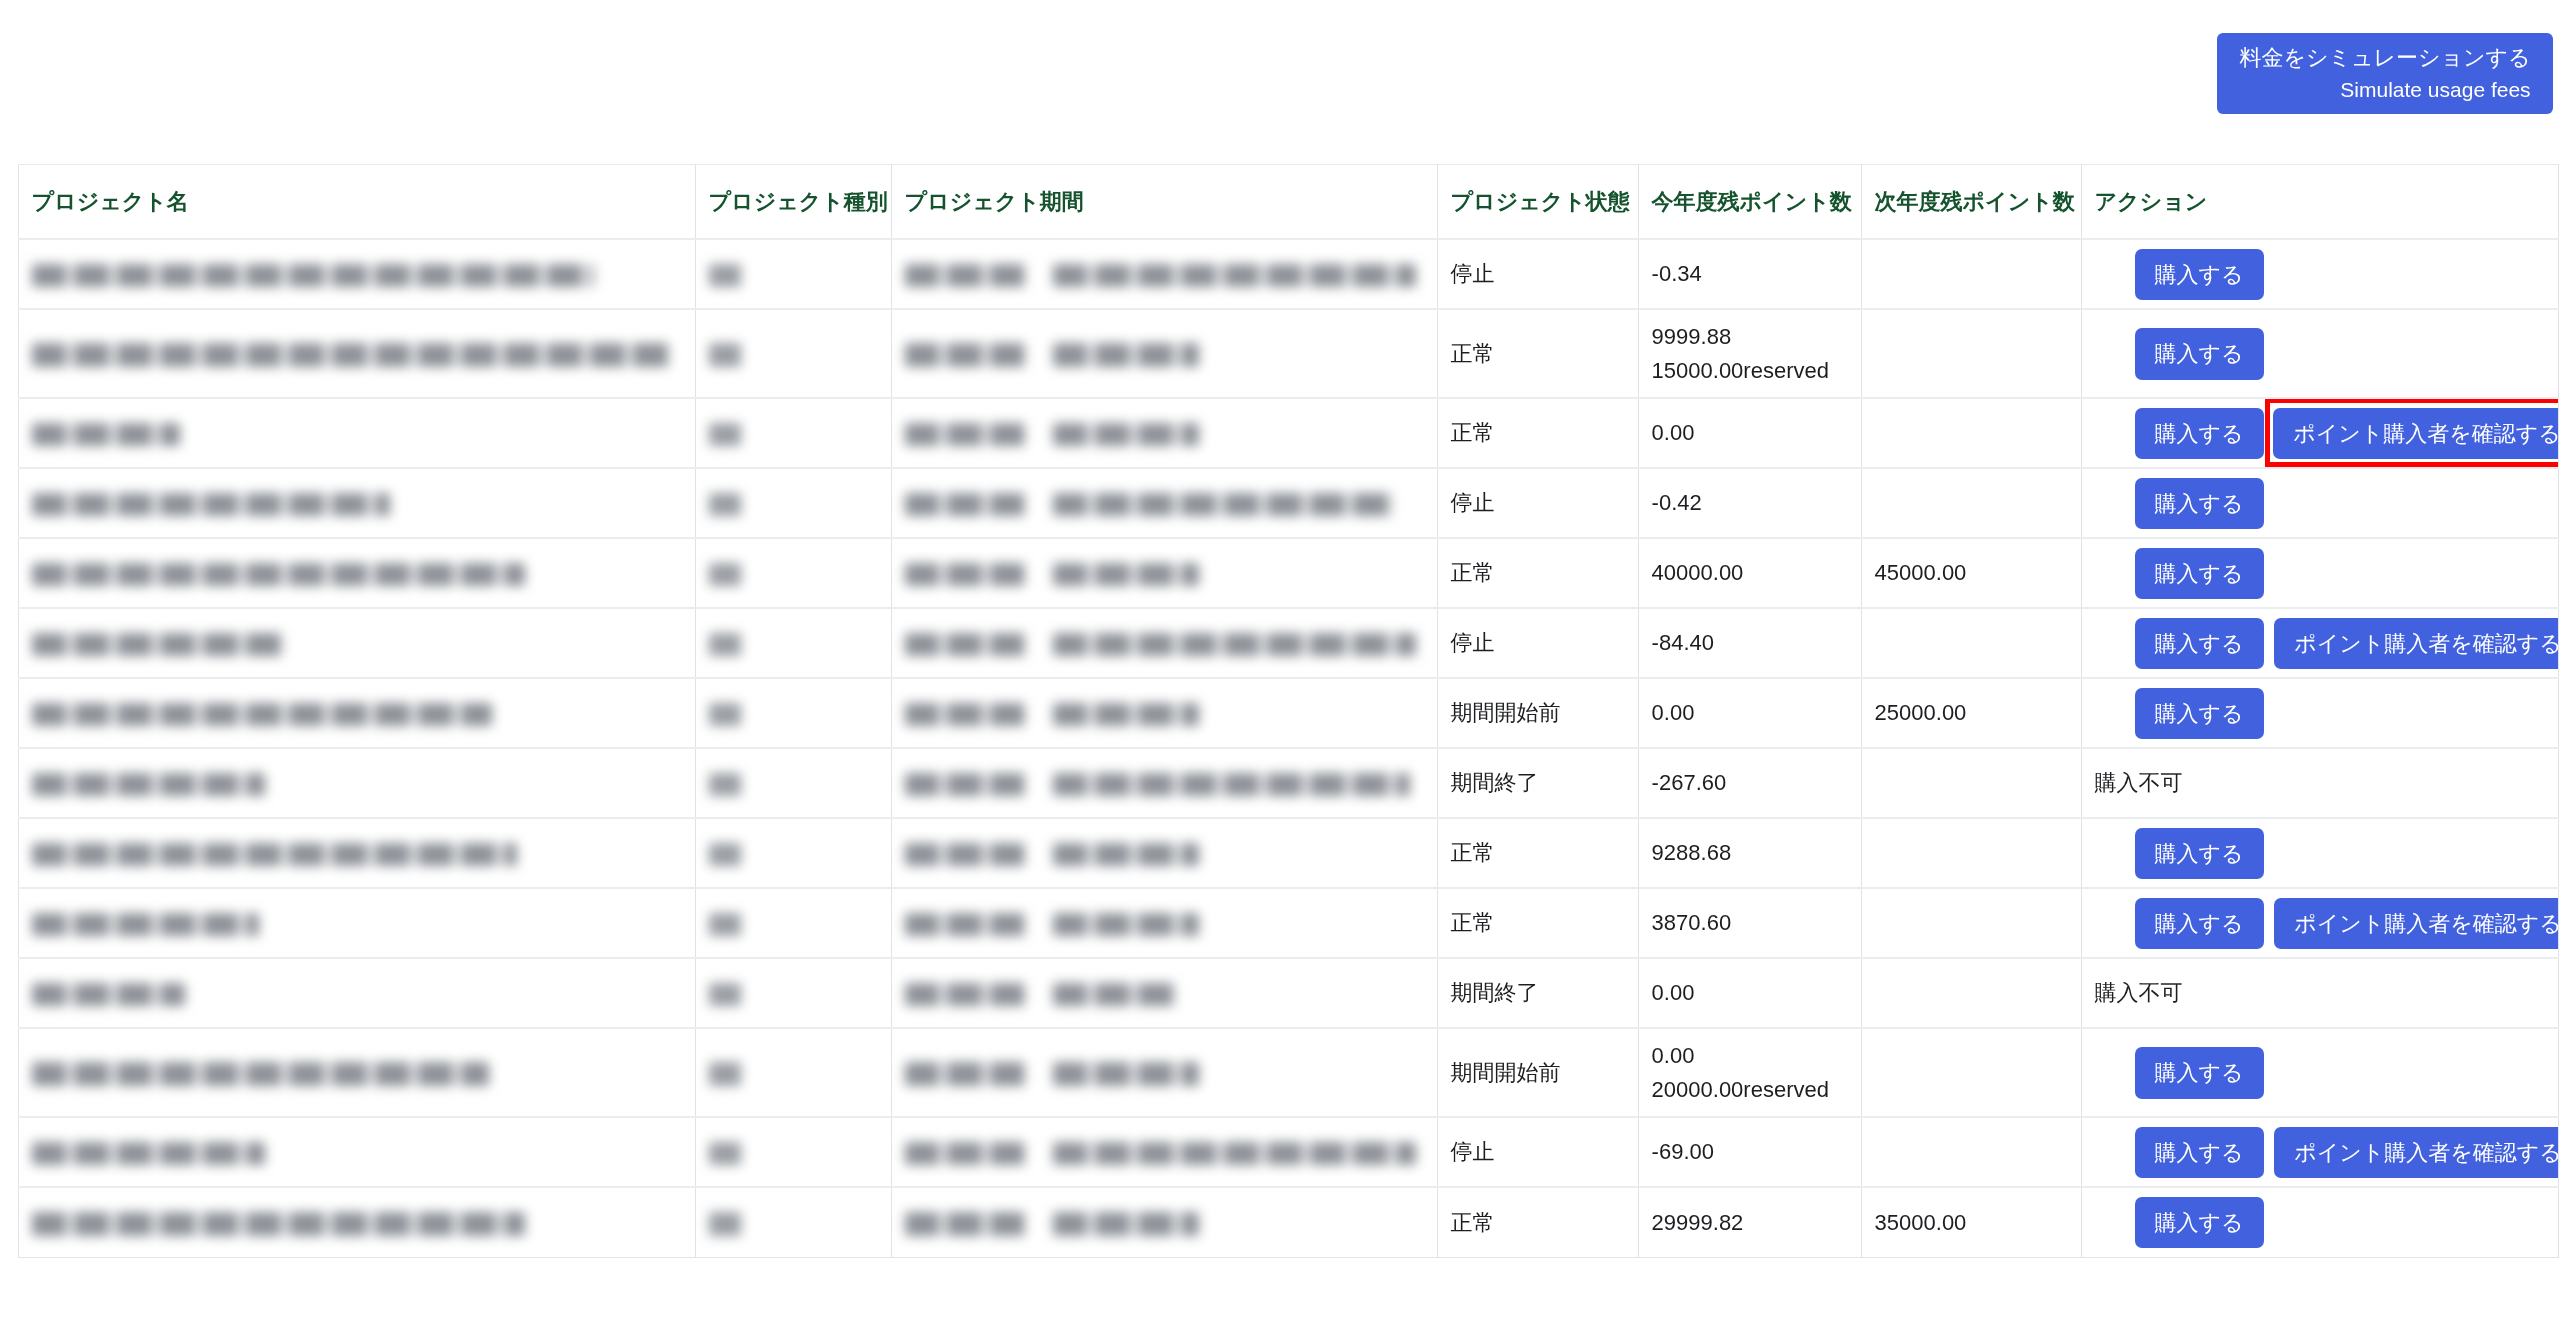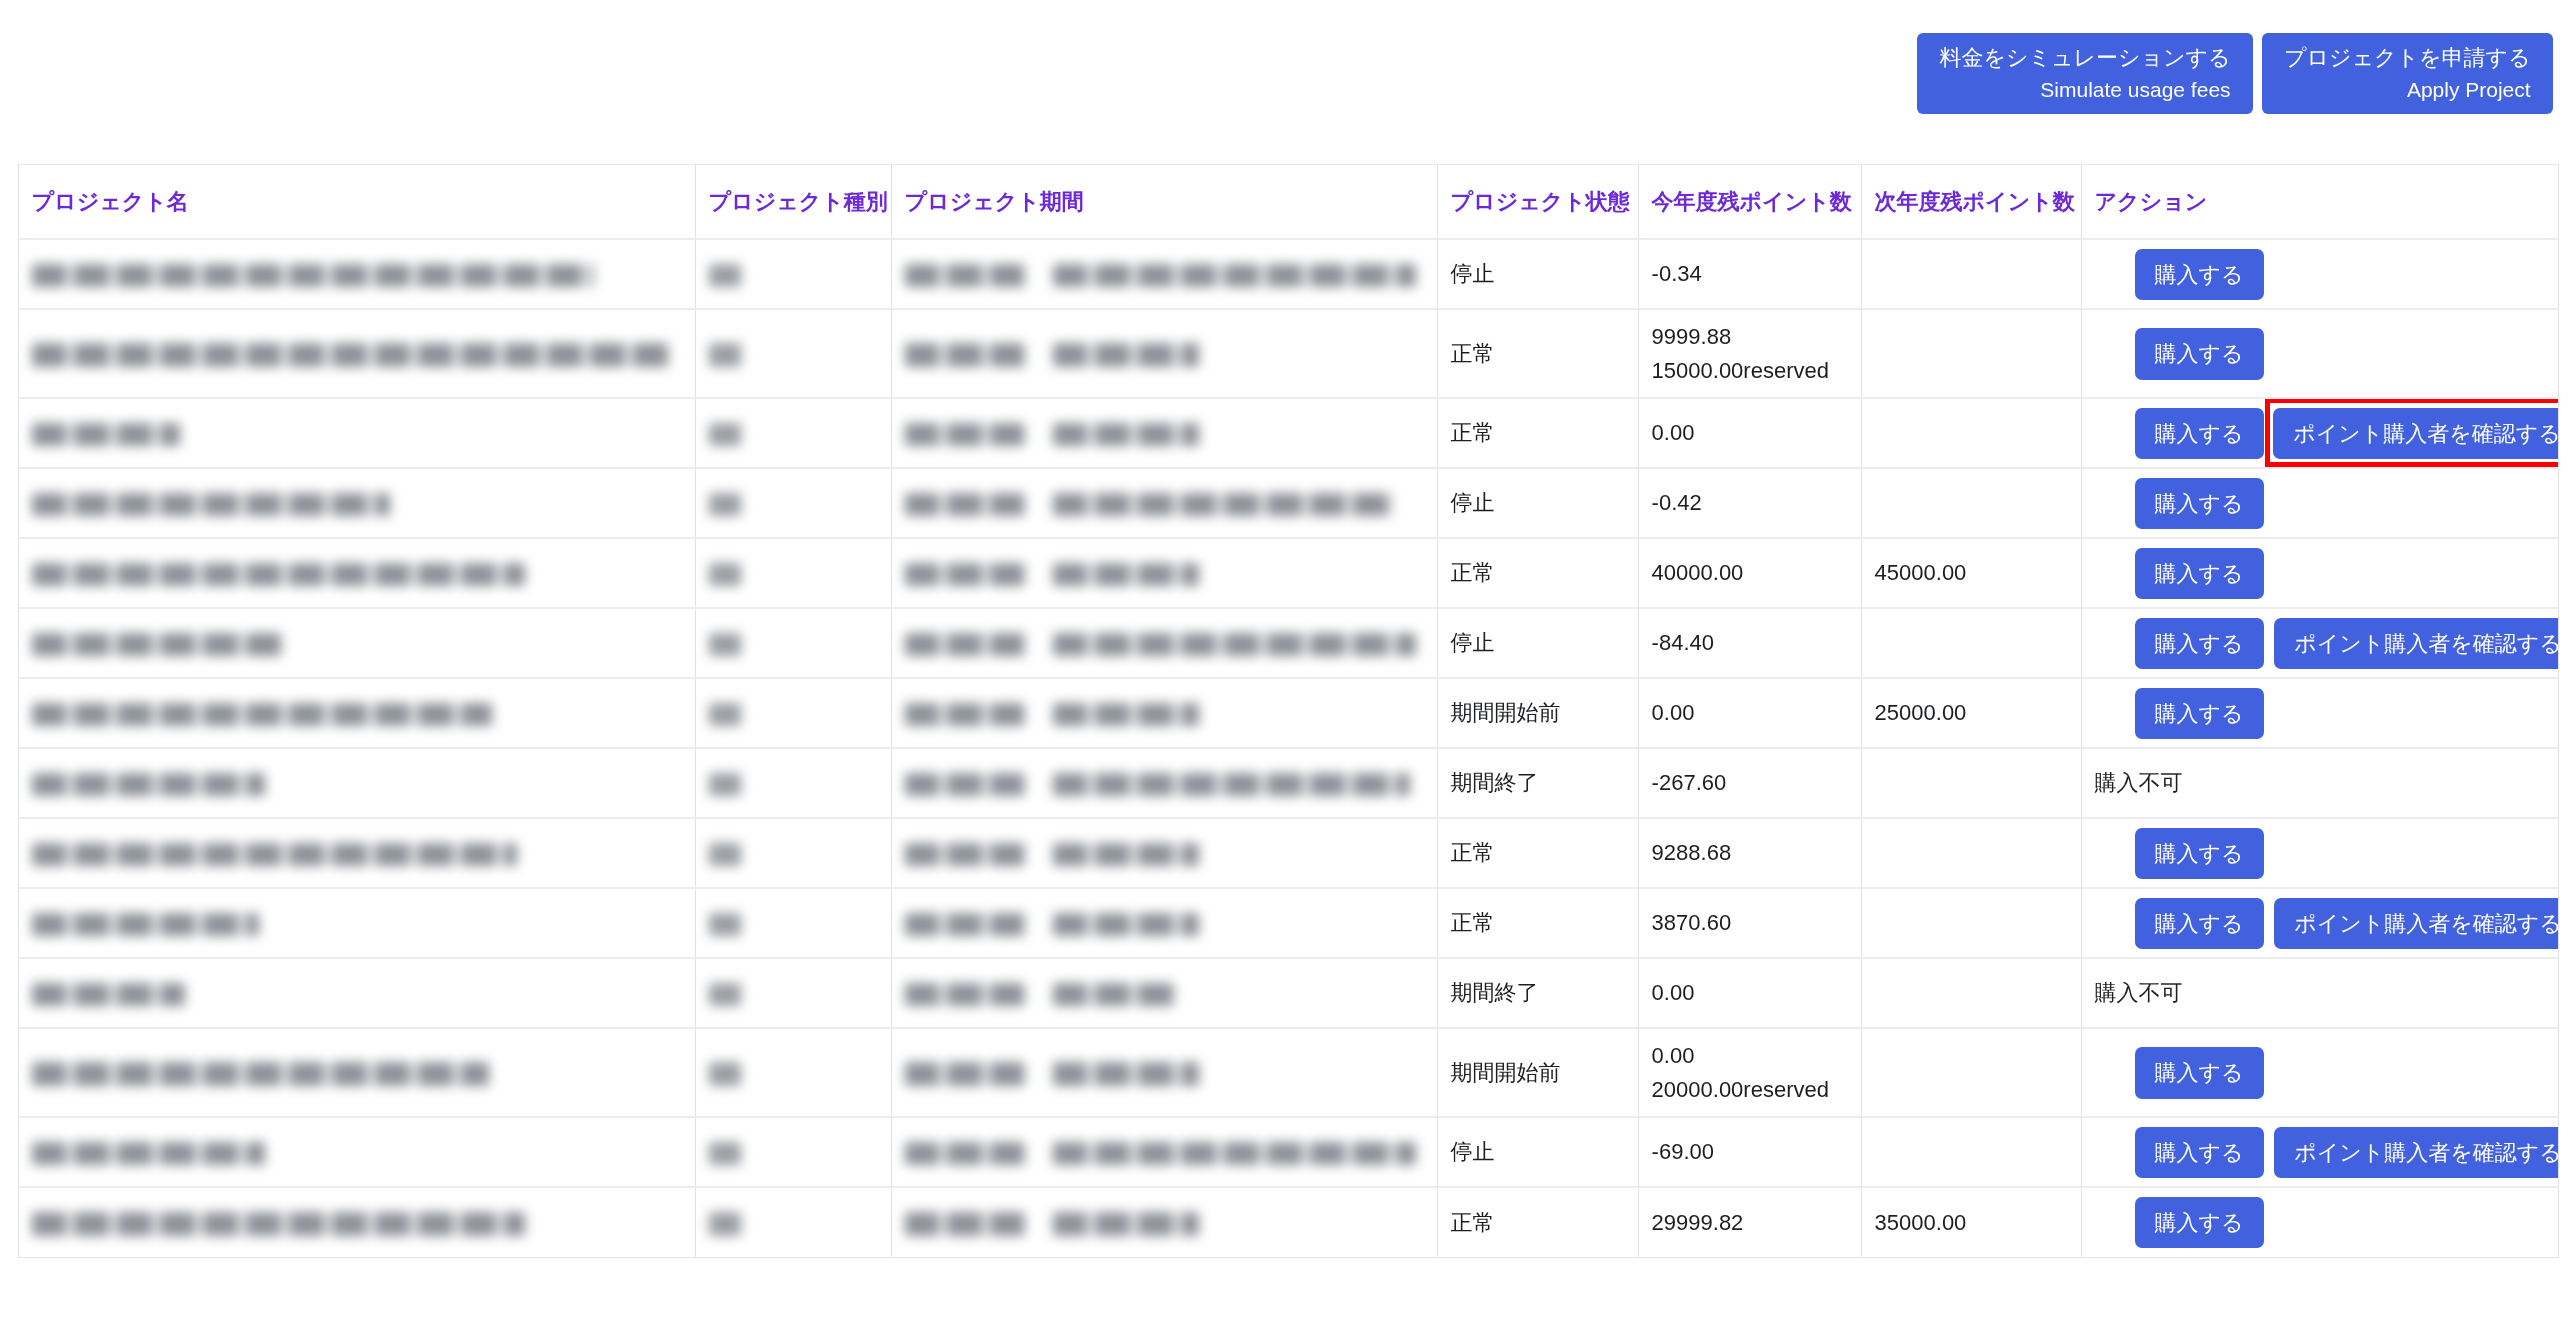--- a/index.html
+++ b/index.html
@@ -27,21 +27,21 @@
     border-bottom:1.2px solid #e2e4e8;
   }
   .points-table th,.points-table td{
     border-left:0.6px solid #dfe2e6;border-right:0.6px solid #dfe2e6;
     border-top:2.3px solid #eaecef;
     padding:8.2px 13px;text-align:left;vertical-align:middle;
     font-size:22px;color:#1c1e21;box-sizing:border-box;
     overflow:hidden;white-space:nowrap;
   }
   .points-table thead th{
-    border-top:1.2px solid #e7e9ec;font-weight:700;color:#6d28d9;height:75px;
+    border-top:1.2px solid #e7e9ec;font-weight:700;color:#14532d;height:75px;
   }
   tr.body-row{height:70px;}
   tr.body-row.tall{height:89px;}
   .points-lines div{line-height:34px;}
   
   .btn{
     background:#4161de;color:#ffffff;border:none;border-radius:7px;
     font-size:22px;padding:13px 20px;cursor:pointer;font-family:inherit;
     white-space:nowrap;line-height:1.15;
   }
@@ -64,24 +64,20 @@
 </head>
 <body>
 
 <div class="page">
 
 
   <div class="toolbar">
     <button class="tb-btn">
       <span>料金をシミュレーションする</span>
       <span class="en">Simulate usage fees</span>
-    </button>
-    <button class="tb-btn">
-      <span>プロジェクトを申請する</span>
-      <span class="en">Apply Project</span>
     </button>
   </div>
 
   <table class="points-table">
     <colgroup>
       <col style="width:677px">
         <col style="width:196px">
         <col style="width:546px">
       <col style="width:201px">
         <col style="width:223px">

